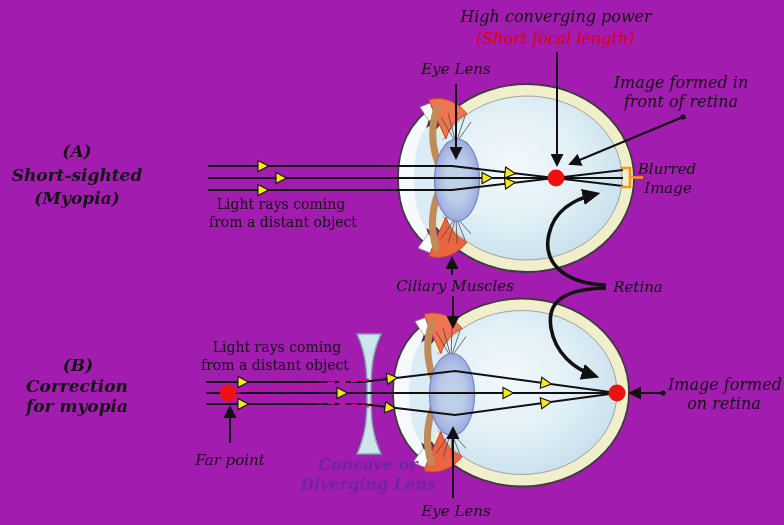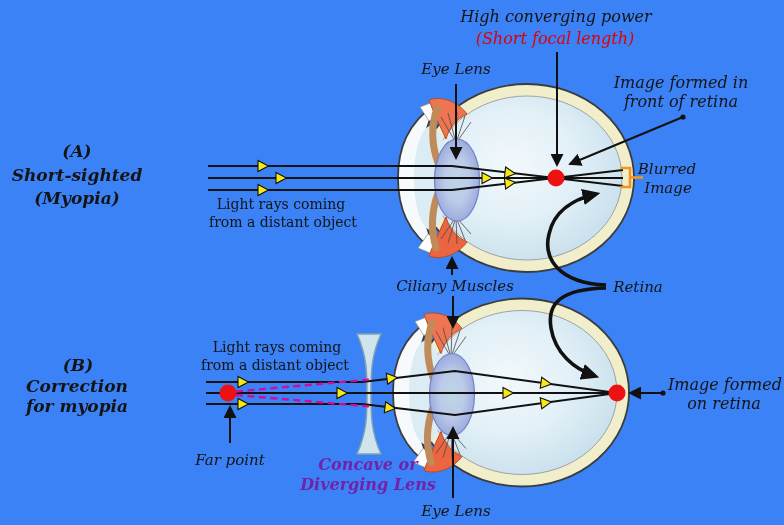--- a/index.html
+++ b/index.html
@@ -1,16 +1,16 @@
 <!DOCTYPE html>
 <html><head>
 <meta charset="utf-8">
 <style>
   html,body{margin:0;padding:0;background:#ffffff;}
-  .stage{position:relative;width:784px;height:525px;background:#3b82f6;overflow:hidden;}
+  .stage{position:relative;width:784px;height:525px;background:#a21caf;overflow:hidden;}
   svg{display:block;}
   .txt{font-family:"DejaVu Serif","Liberation Serif",serif;fill:#141414;}
   .it{font-style:italic;}
   .b{font-weight:bold;}
   .s14{font-size:14px;}
   .s15{font-size:15px;}
   .s16{font-size:16px;}
   .s17{font-size:17px;}
   .red{fill:#e10000;}
   .purple{fill:#7222a8;}

